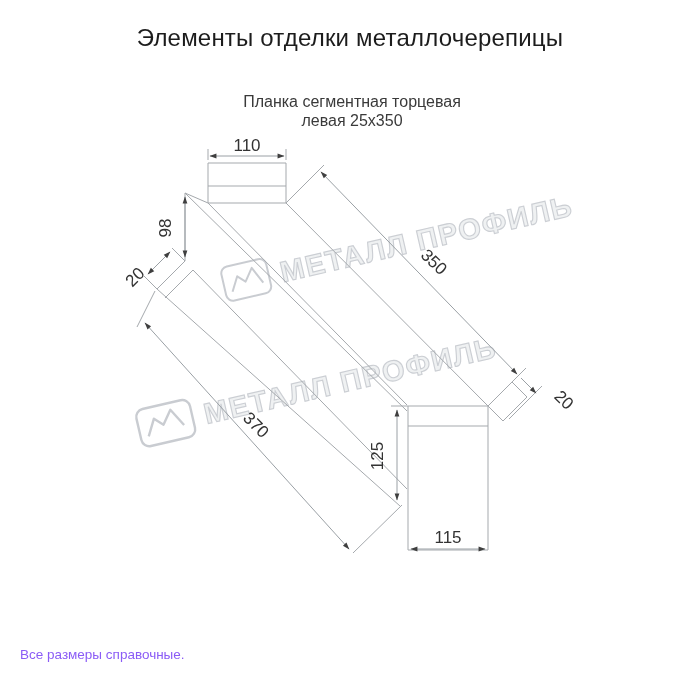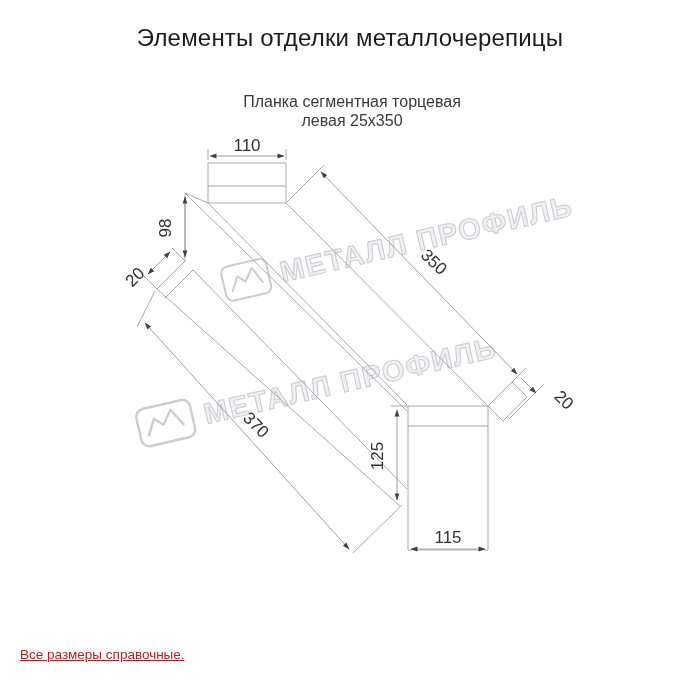--- a/index.html
+++ b/index.html
@@ -3,21 +3,21 @@
 <meta charset="utf-8">
 <style>
   html,body{margin:0;padding:0;background:#ffffff;}
   body{width:700px;height:700px;position:relative;overflow:hidden;
        font-family:"Liberation Sans",sans-serif;-webkit-font-smoothing:antialiased;}
   .page{position:absolute;inset:0;background:#fff;}
   .title{position:absolute;top:24px;left:0;width:700px;text-align:center;
          font-size:24px;color:#1c1c1c;letter-spacing:0.2px;}
   .subtitle{position:absolute;top:92px;left:0;width:704px;text-align:center;
             font-size:16px;line-height:19px;color:#3a3a3a;}
-  .notes{position:absolute;left:20px;top:645px;font-size:13.5px;line-height:20px;color:#b91c1c;text-decoration:underline;}
+  .notes{position:absolute;left:20px;top:645px;font-size:13.5px;line-height:20px;color:#8b5cf6;}
   
   .wm{position:absolute;display:flex;align-items:center;gap:8px;
       transform:rotate(-13deg);transform-origin:0 50%;white-space:nowrap;}
   .wm-text{font-size:29px;font-weight:bold;letter-spacing:1.5px;
            color:rgba(226,229,232,0.55);-webkit-text-stroke:1.1px rgba(195,199,204,0.85);}
   .wm-logo{flex:0 0 auto;}
   svg.draw{position:absolute;left:0;top:0;}
   .o{stroke:#a5a9ad;stroke-width:1;fill:none;}
   .d{stroke:#9aa0a5;stroke-width:1;fill:none;marker-start:url(#arr);marker-end:url(#arr);}
   .d1{stroke:#9aa0a5;stroke-width:1;fill:none;marker-end:url(#arr);}

